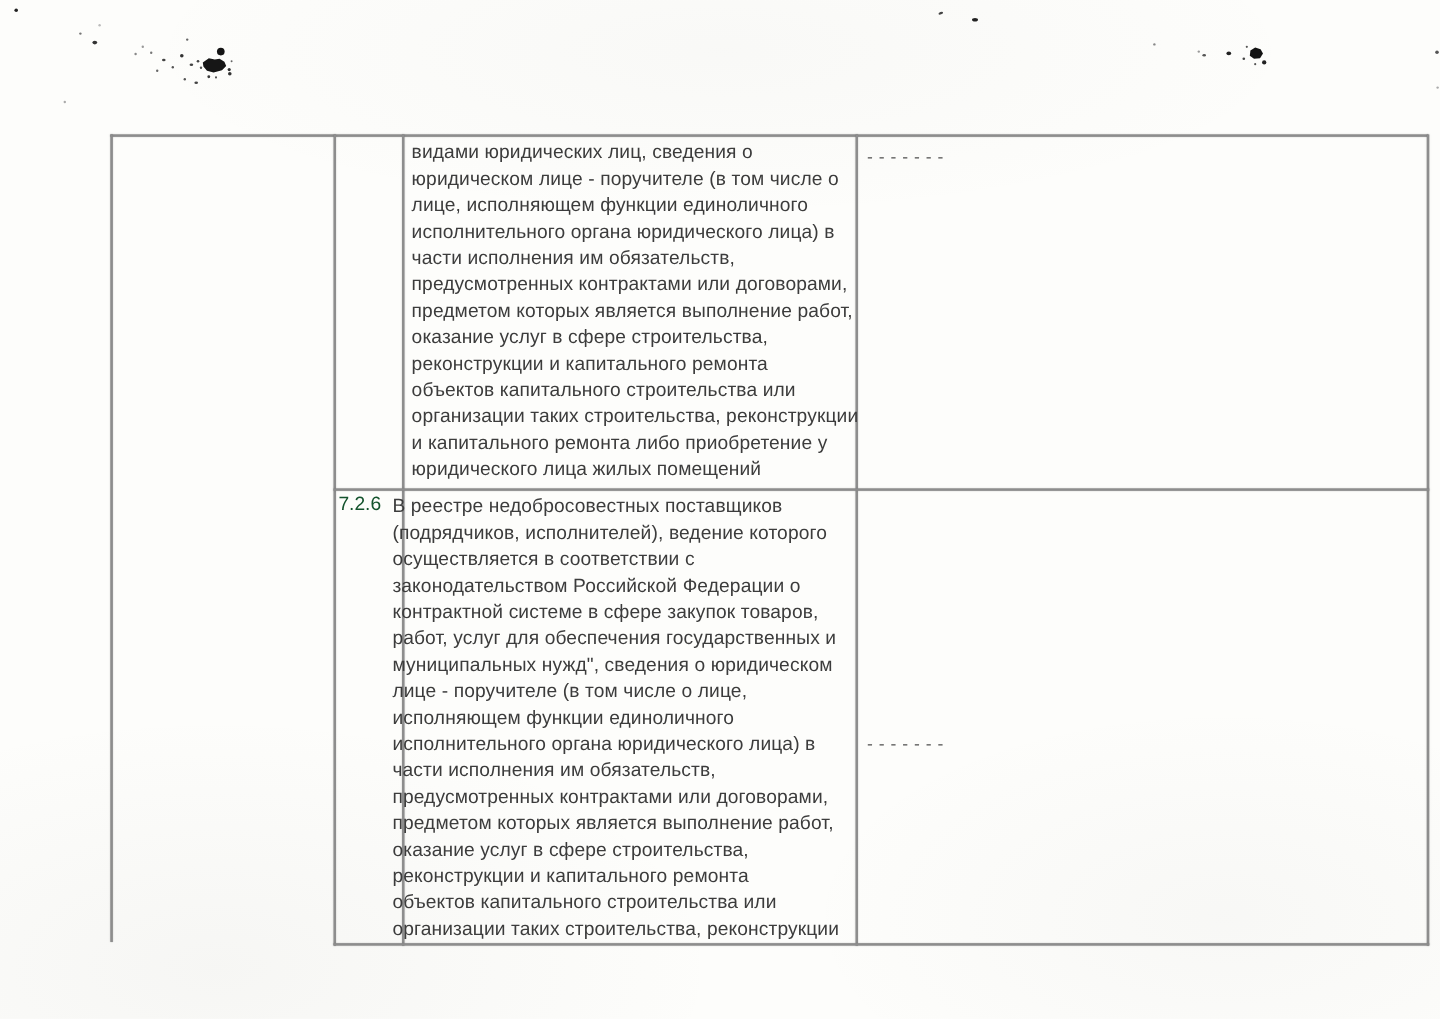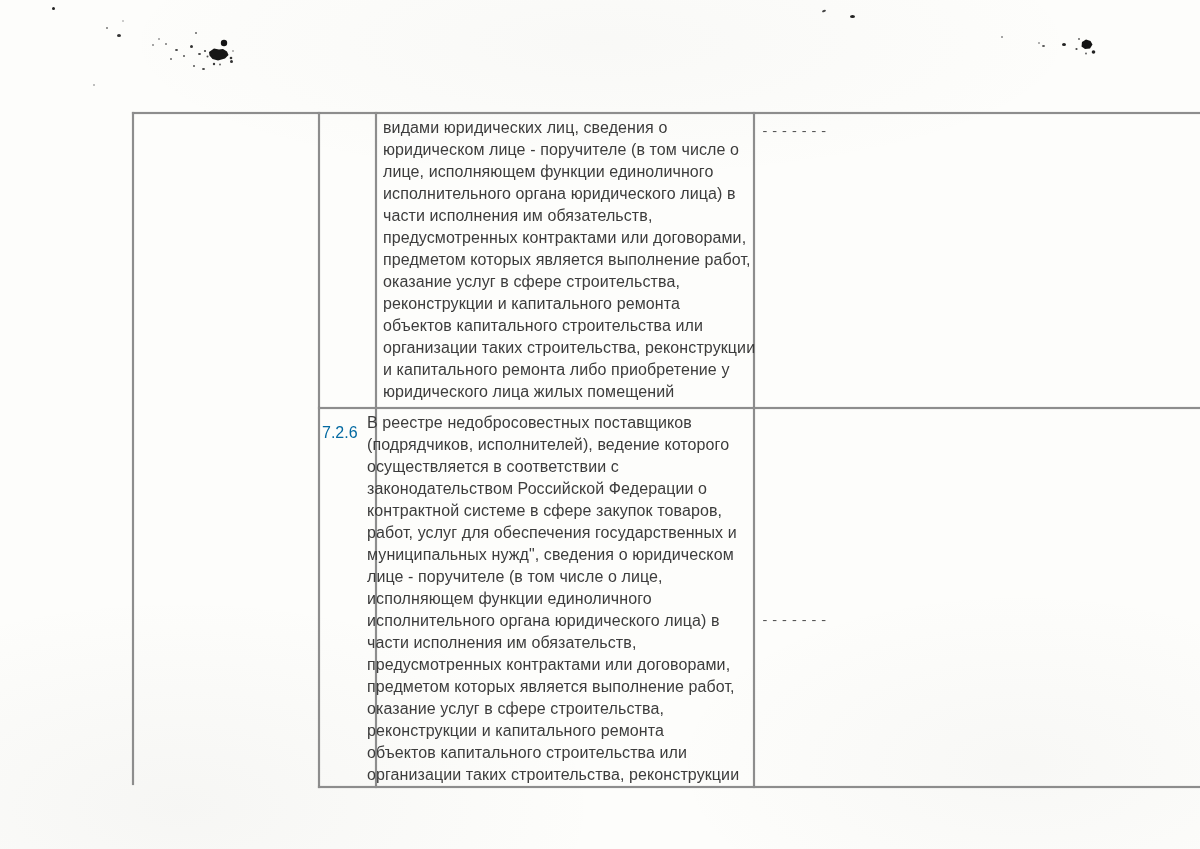--- a/index.html
+++ b/index.html
@@ -10,21 +10,21 @@
     position: relative;
     overflow: hidden;
     background: #fdfdfb;
     background-image:
       radial-gradient(ellipse 600px 300px at 15% 95%, rgba(120,120,115,0.05), rgba(0,0,0,0) 70%),
       radial-gradient(ellipse 500px 250px at 85% 90%, rgba(120,120,115,0.04), rgba(0,0,0,0) 70%),
       radial-gradient(ellipse 700px 200px at 50% 5%, rgba(120,120,115,0.03), rgba(0,0,0,0) 70%);
     font-family: "Liberation Sans", "DejaVu Sans", sans-serif;
     color: #3b3b3b;
   }
-  .page { position: absolute; inset: 0; margin-left: 40px; }
+  .page { position: absolute; inset: 0; }
 
   
   .rule { position: absolute; background: #8d8d8d; box-shadow: 0 0 1px rgba(90,90,90,.6); }
   .rule.h-top    { left: 92px;  top: 112px;   width: 1098px; height: 2px; }
   .rule.v-left   { left: 92px;  top: 112px;   width: 2px;    height: 673px; }
   .rule.v-num-l  { left: 278px; top: 112px;   width: 2px;    height: 676px; }
   .rule.v-num-r  { left: 335px; top: 112px;   width: 2px;    height: 676px; }
   .rule.v-note   { left: 713px; top: 112px;   width: 2px;    height: 676px; }
   .rule.v-right  { left: 1189px;top: 112px;   width: 2px;    height: 676px; }
   .rule.h-mid    { left: 278px; top: 407px;   width: 913px;  height: 2px; }
@@ -34,21 +34,21 @@
   .celltext {
     position: absolute;
     white-space: pre;
     font-size: 16px;
     line-height: 22px;
     letter-spacing: 0.1px;
     color: #3c3c3c;
   }
   .row1-text { left: 343px; top: 117px; }
   .row2-text { left: 327px; top: 412px; }
-  .row2-num  { left: 282px; top: 424px; position: absolute; font-size: 16px; color: #0369a1; }
+  .row2-num  { left: 282px; top: 412px; position: absolute; font-size: 16px; color: #14532d; }
   .note {
     position: absolute;
     font-size: 13px;
     letter-spacing: 2px;
     color: #4a4a4a;
     font-family: "Liberation Mono", "DejaVu Sans Mono", monospace;
   }
   .row1-note { left: 721px; top: 124px; }
   .row2-note { left: 721px; top: 613px; }
 

